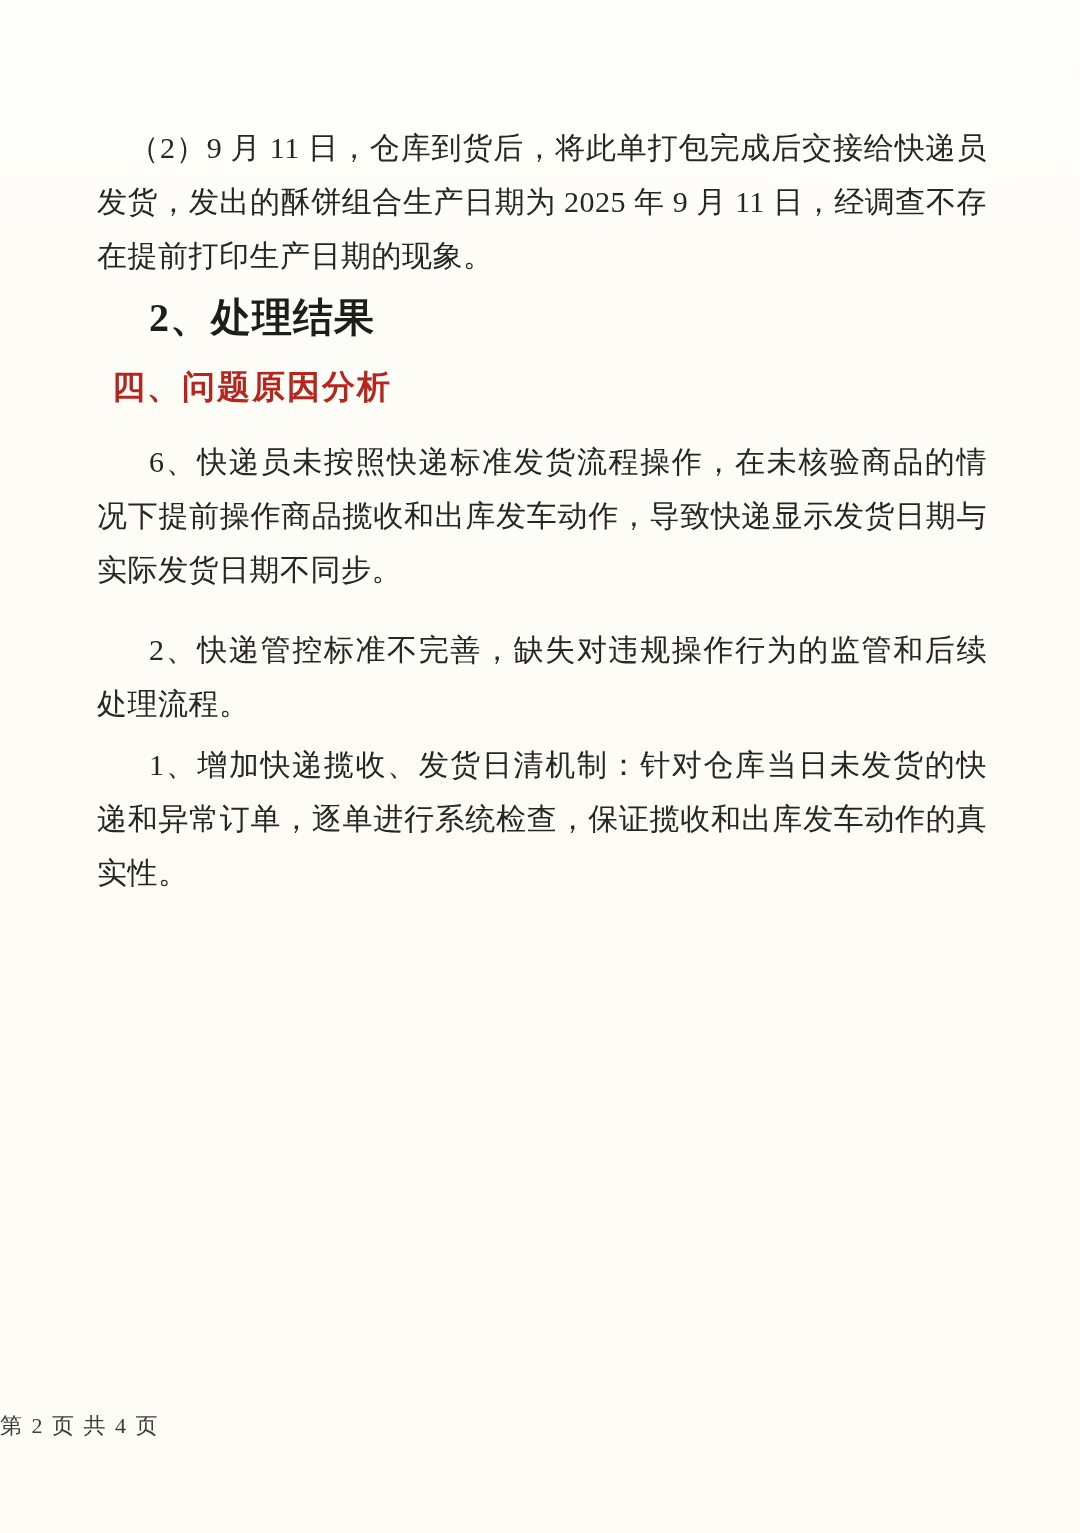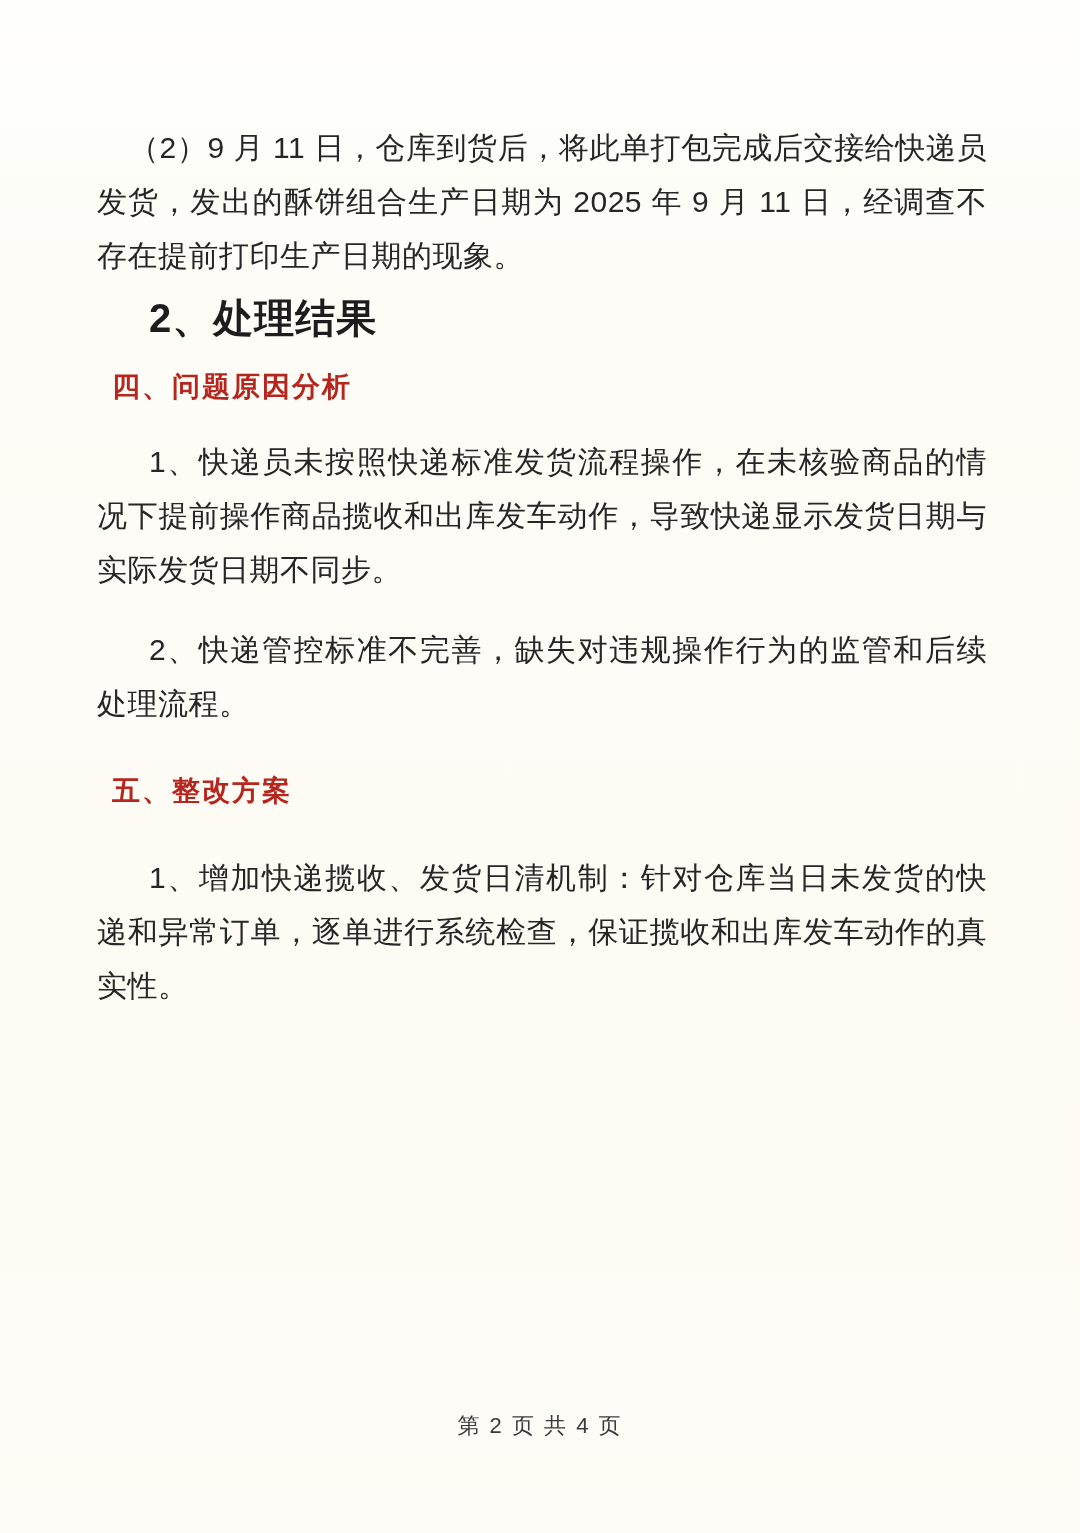--- a/index.html
+++ b/index.html
@@ -6,21 +6,21 @@
     margin: 0;
     padding: 0;
     background: #e8e8e8;
   }
   .page {
     position: relative;
     width: 1080px;
     height: 1533px;
     margin: 0 auto;
     background: linear-gradient(180deg, #fefefb 0%, #fdfcf6 25%, #fdfbf4 70%, #fdfcf6 100%);
-    font-family: Liberation Sans, sans-serif;
+    font-family: Liberation Serif, serif;
     color: #262626;
     overflow: hidden;
     box-sizing: border-box;
     padding-left: 16px;
   }
   .content {
     position: absolute;
     top: 121px;
     left: 97px;
     right: 93px;
@@ -39,60 +39,58 @@
   .sub-heading {
     font-size: 40px;
     line-height: 46px;
     font-weight: bold;
     color: #1d1d1d;
     padding-left: 52px;
     margin: 12px 0 8px 0;
     letter-spacing: 1px;
   }
   .section-heading {
-    font-size: 28px;
+    font-size: 33px;
     line-height: 48px;
     font-weight: bold;
     color: #b5271e;
     padding-left: 15px;
     letter-spacing: 2px;
   }
   .sh-4 { margin: 22px 0 24px 0; }
   .sh-5 { margin: 36px 0 36px 0; }
   .gap-md { margin-top: 26px; }
   .page-footer {
     position: absolute;
     top: 1410px;
     left: 0;
     width: 100%;
-    text-align: center;
     font-size: 22px;
     line-height: 32px;
     color: #3a3a3a;
     letter-spacing: 2px;
   }
 </style>
 </head>
 <body>
 
 <div class="page">
   <div class="content">
 
     <p class="body-para ind-paren">（2）9 月 11 日，仓库到货后，将此单打包完成后交接给快递员发货，发出的酥饼组合生产日期为 2025 年 9 月 11 日，经调查不存在提前打印生产日期的现象。</p>
 
 
     <h3 class="sub-heading">2、处理结果</h3>
 
 
     <h2 class="section-heading sh-4">四、问题原因分析</h2>
 
-    <p class="body-para ind-num">1、快递员未按照快递标准发货流程操作，在未核验商品的情况下提前操作商品揽收和出库发车动作，导致快递显示发货日期与实际发货日期不同步。</p>
+    <p class="body-para ind-num">6、快递员未按照快递标准发货流程操作，在未核验商品的情况下提前操作商品揽收和出库发车动作，导致快递显示发货日期与实际发货日期不同步。</p>
 
     <p class="body-para ind-num gap-md">2、快递管控标准不完善，缺失对违规操作行为的监管和后续处理流程。</p>
 
-    <h2 class="section-heading sh-5">五、整改方案</h2>
 
     <p class="body-para ind-num">1、增加快递揽收、发货日清机制：针对仓库当日未发货的快递和异常订单，逐单进行系统检查，保证揽收和出库发车动作的真实性。</p>
 
   </div>
 
   <div class="page-footer">第 2 页 共 4 页</div>
 </div>
 
 </body></html>

